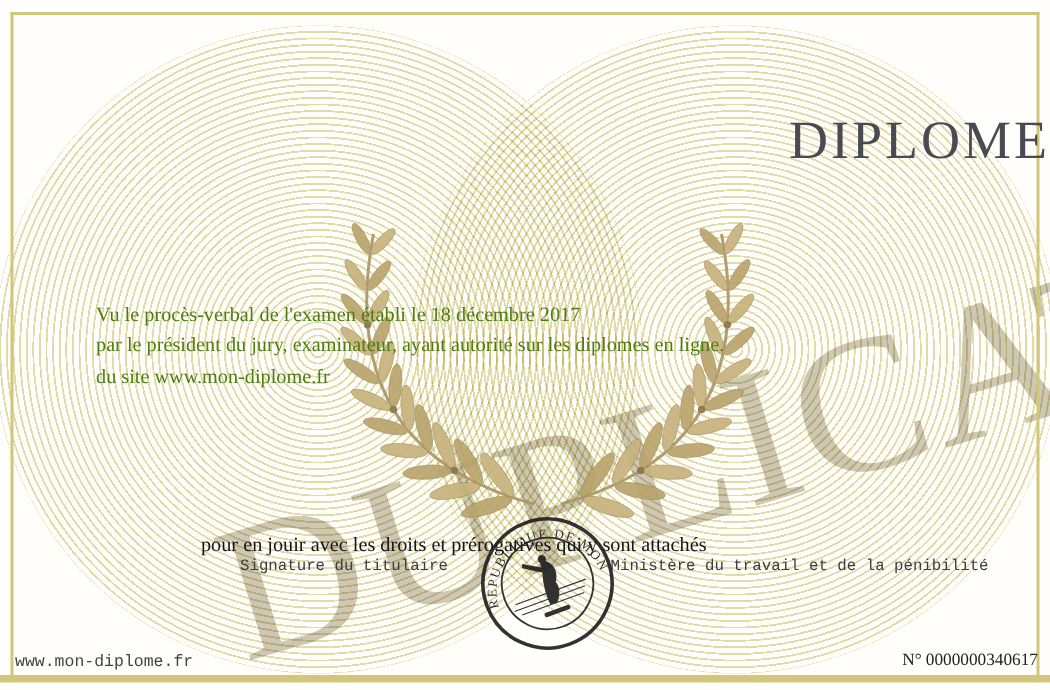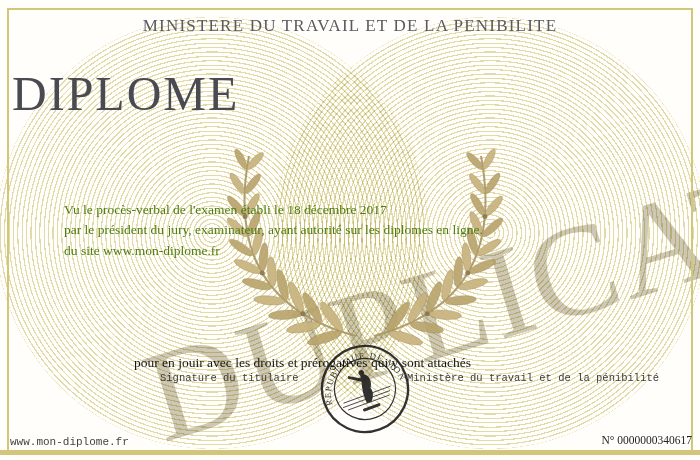--- a/index.html
+++ b/index.html
@@ -17,21 +17,21 @@
              transform:rotate(-17deg);transform-origin:0 0;white-space:nowrap;
              font-family:"Liberation Serif", serif;}
   
   .frame{position:absolute;left:7px;right:7px;top:8px;height:442px;box-sizing:border-box;
          border:2px solid #d2c67a;border-bottom:none;pointer-events:none;}
   .bottomband{position:absolute;left:0;top:450px;width:700px;height:5px;background:#d2c67a;}
   
   .header{position:absolute;left:0;top:16px;width:700px;text-align:center;
           font-size:17px;letter-spacing:1.2px;color:#595960;}
   .title{position:absolute;left:0;top:72px;width:700px;padding-left:12px;box-sizing:border-box;
-         text-align:left;font-size:48px;line-height:43px;letter-spacing:2px;color:#4a4a52;}
+         text-align:right;font-size:36px;line-height:43px;letter-spacing:2px;color:#4a4a52;}
   .bodyblock{position:absolute;left:64px;top:188px;width:480px;
              font-size:13.5px;line-height:20.3px;color:#4d7c0f;margin-top:12px;}
   .closing{position:absolute;left:64px;top:311px;width:477px;text-align:center;
            font-size:13.5px;color:#141414;margin-top:44px;}
   .sig{position:absolute;font-size:10.5px;color:#3c3c3c;font-family:Liberation Mono, monospace;}
   .sig.left{left:160px;top:372px;}
   .sig.right{left:407px;top:372px;}
   .footer-url{position:absolute;left:10px;top:436px;font-size:11px;color:#44443f;font-family:Liberation Mono, monospace;}
   .footer-num{position:absolute;right:8px;top:434px;font-size:11.5px;color:#222;}
   svg.overlay{position:absolute;left:0;top:0;pointer-events:none;}
@@ -100,21 +100,20 @@
         <ellipse cx="492.6857650751823" cy="183.2195117923934" rx="11.98" ry="3.71" transform="rotate(-56.458594058390986 492.6857650751823 183.2195117923934)" fill="#b9a46c" stroke="#9d8852" stroke-width="0.4"></ellipse>
         <ellipse cx="477.3811637603646" cy="183.74914029847727" rx="11.98" ry="3.71" transform="rotate(-127.50536065461306 477.3811637603646 183.74914029847727)" fill="#c8b37e" stroke="#9d8852" stroke-width="0.4"></ellipse>
         <ellipse cx="489.1083687981479" cy="159.0797045826498" rx="11.350000000000001" ry="3.575" transform="rotate(-62.262073879448735 489.1083687981479 159.0797045826498)" fill="#c8b37e" stroke="#9d8852" stroke-width="0.4"></ellipse>
         <ellipse cx="474.7336560000793" cy="161.04507837430495" rx="11.350000000000001" ry="3.575" transform="rotate(-133.30884047567082 474.7336560000793 161.04507837430495)" fill="#b9a46c" stroke="#9d8852" stroke-width="0.4"></ellipse>
       </g>
   </svg>
 
   <div class="frame"></div>
   <div class="bottomband"></div>
 
-  <div class="header">MINISTERE DU TRAVAIL ET DE LA PENIBILITE</div>
 
   <div class="title">
     <div>DIPLOME</div>
   </div>
 
   <div class="bodyblock">
     <div>Vu le procès-verbal de l'examen établi le 18 décembre 2017</div>
     <div>par le président du jury, examinateur, ayant autorité sur les diplomes en ligne.</div>
     <div>du site www.mon-diplome.fr</div>
   </div>

